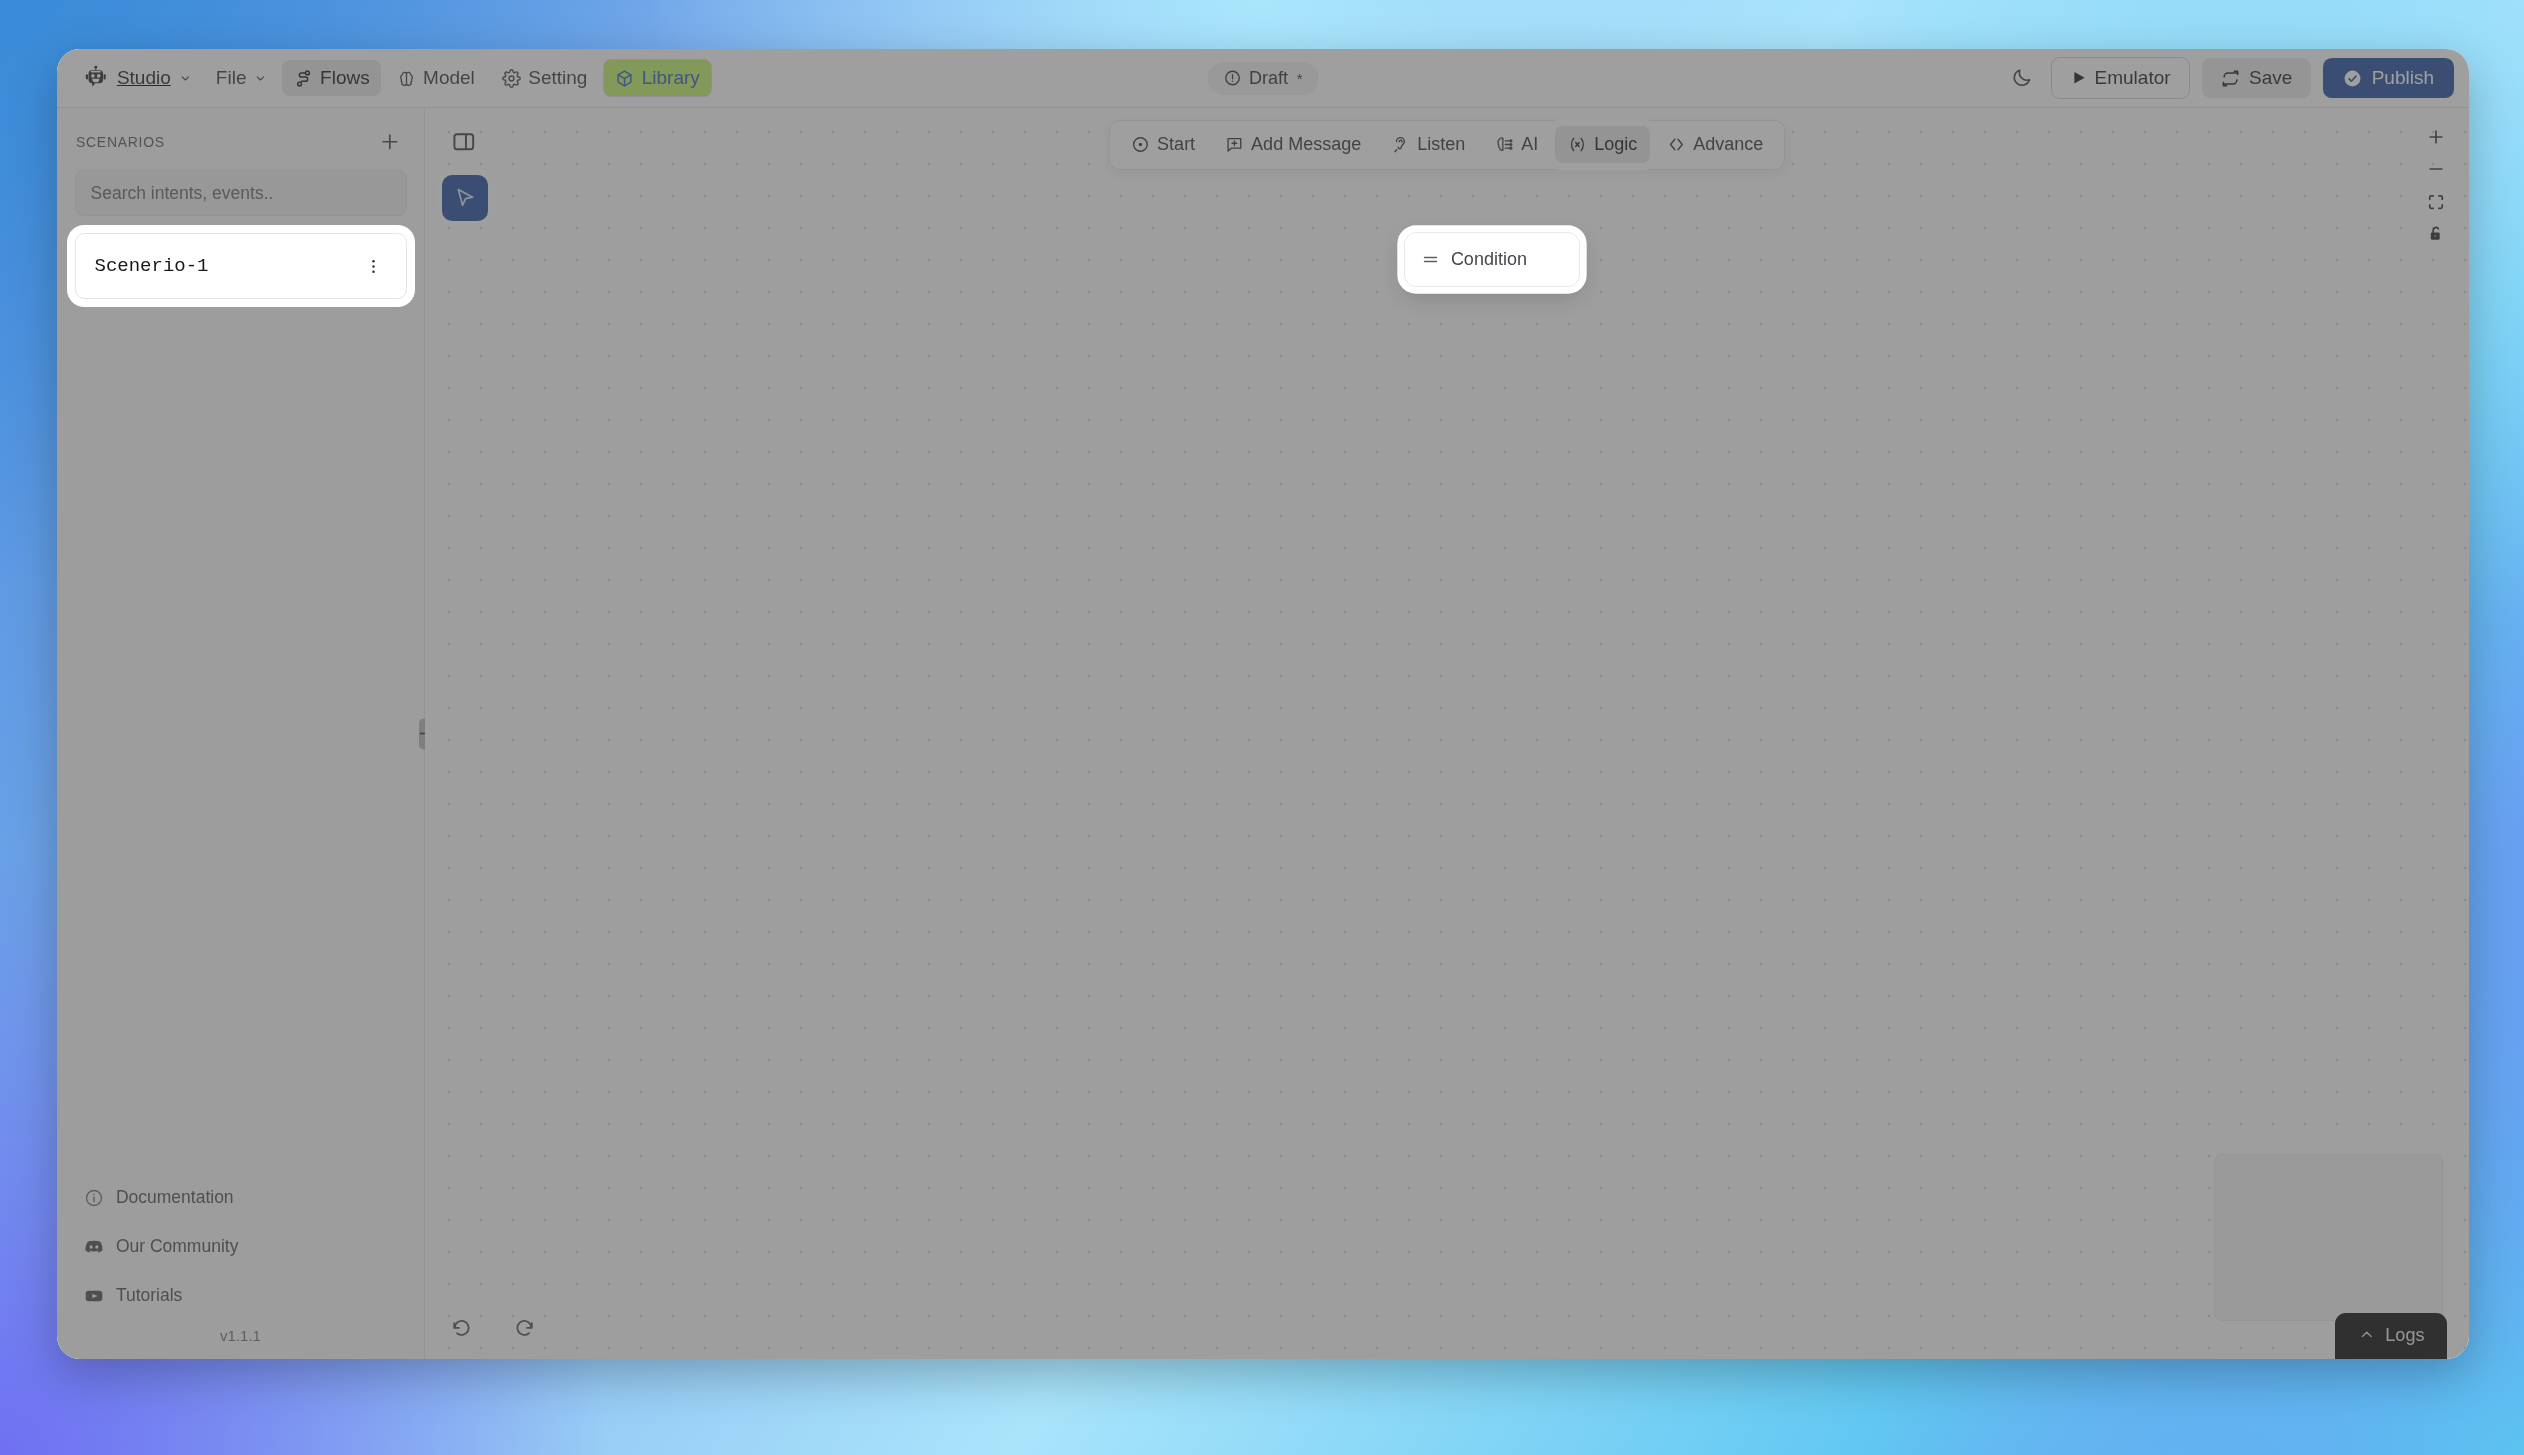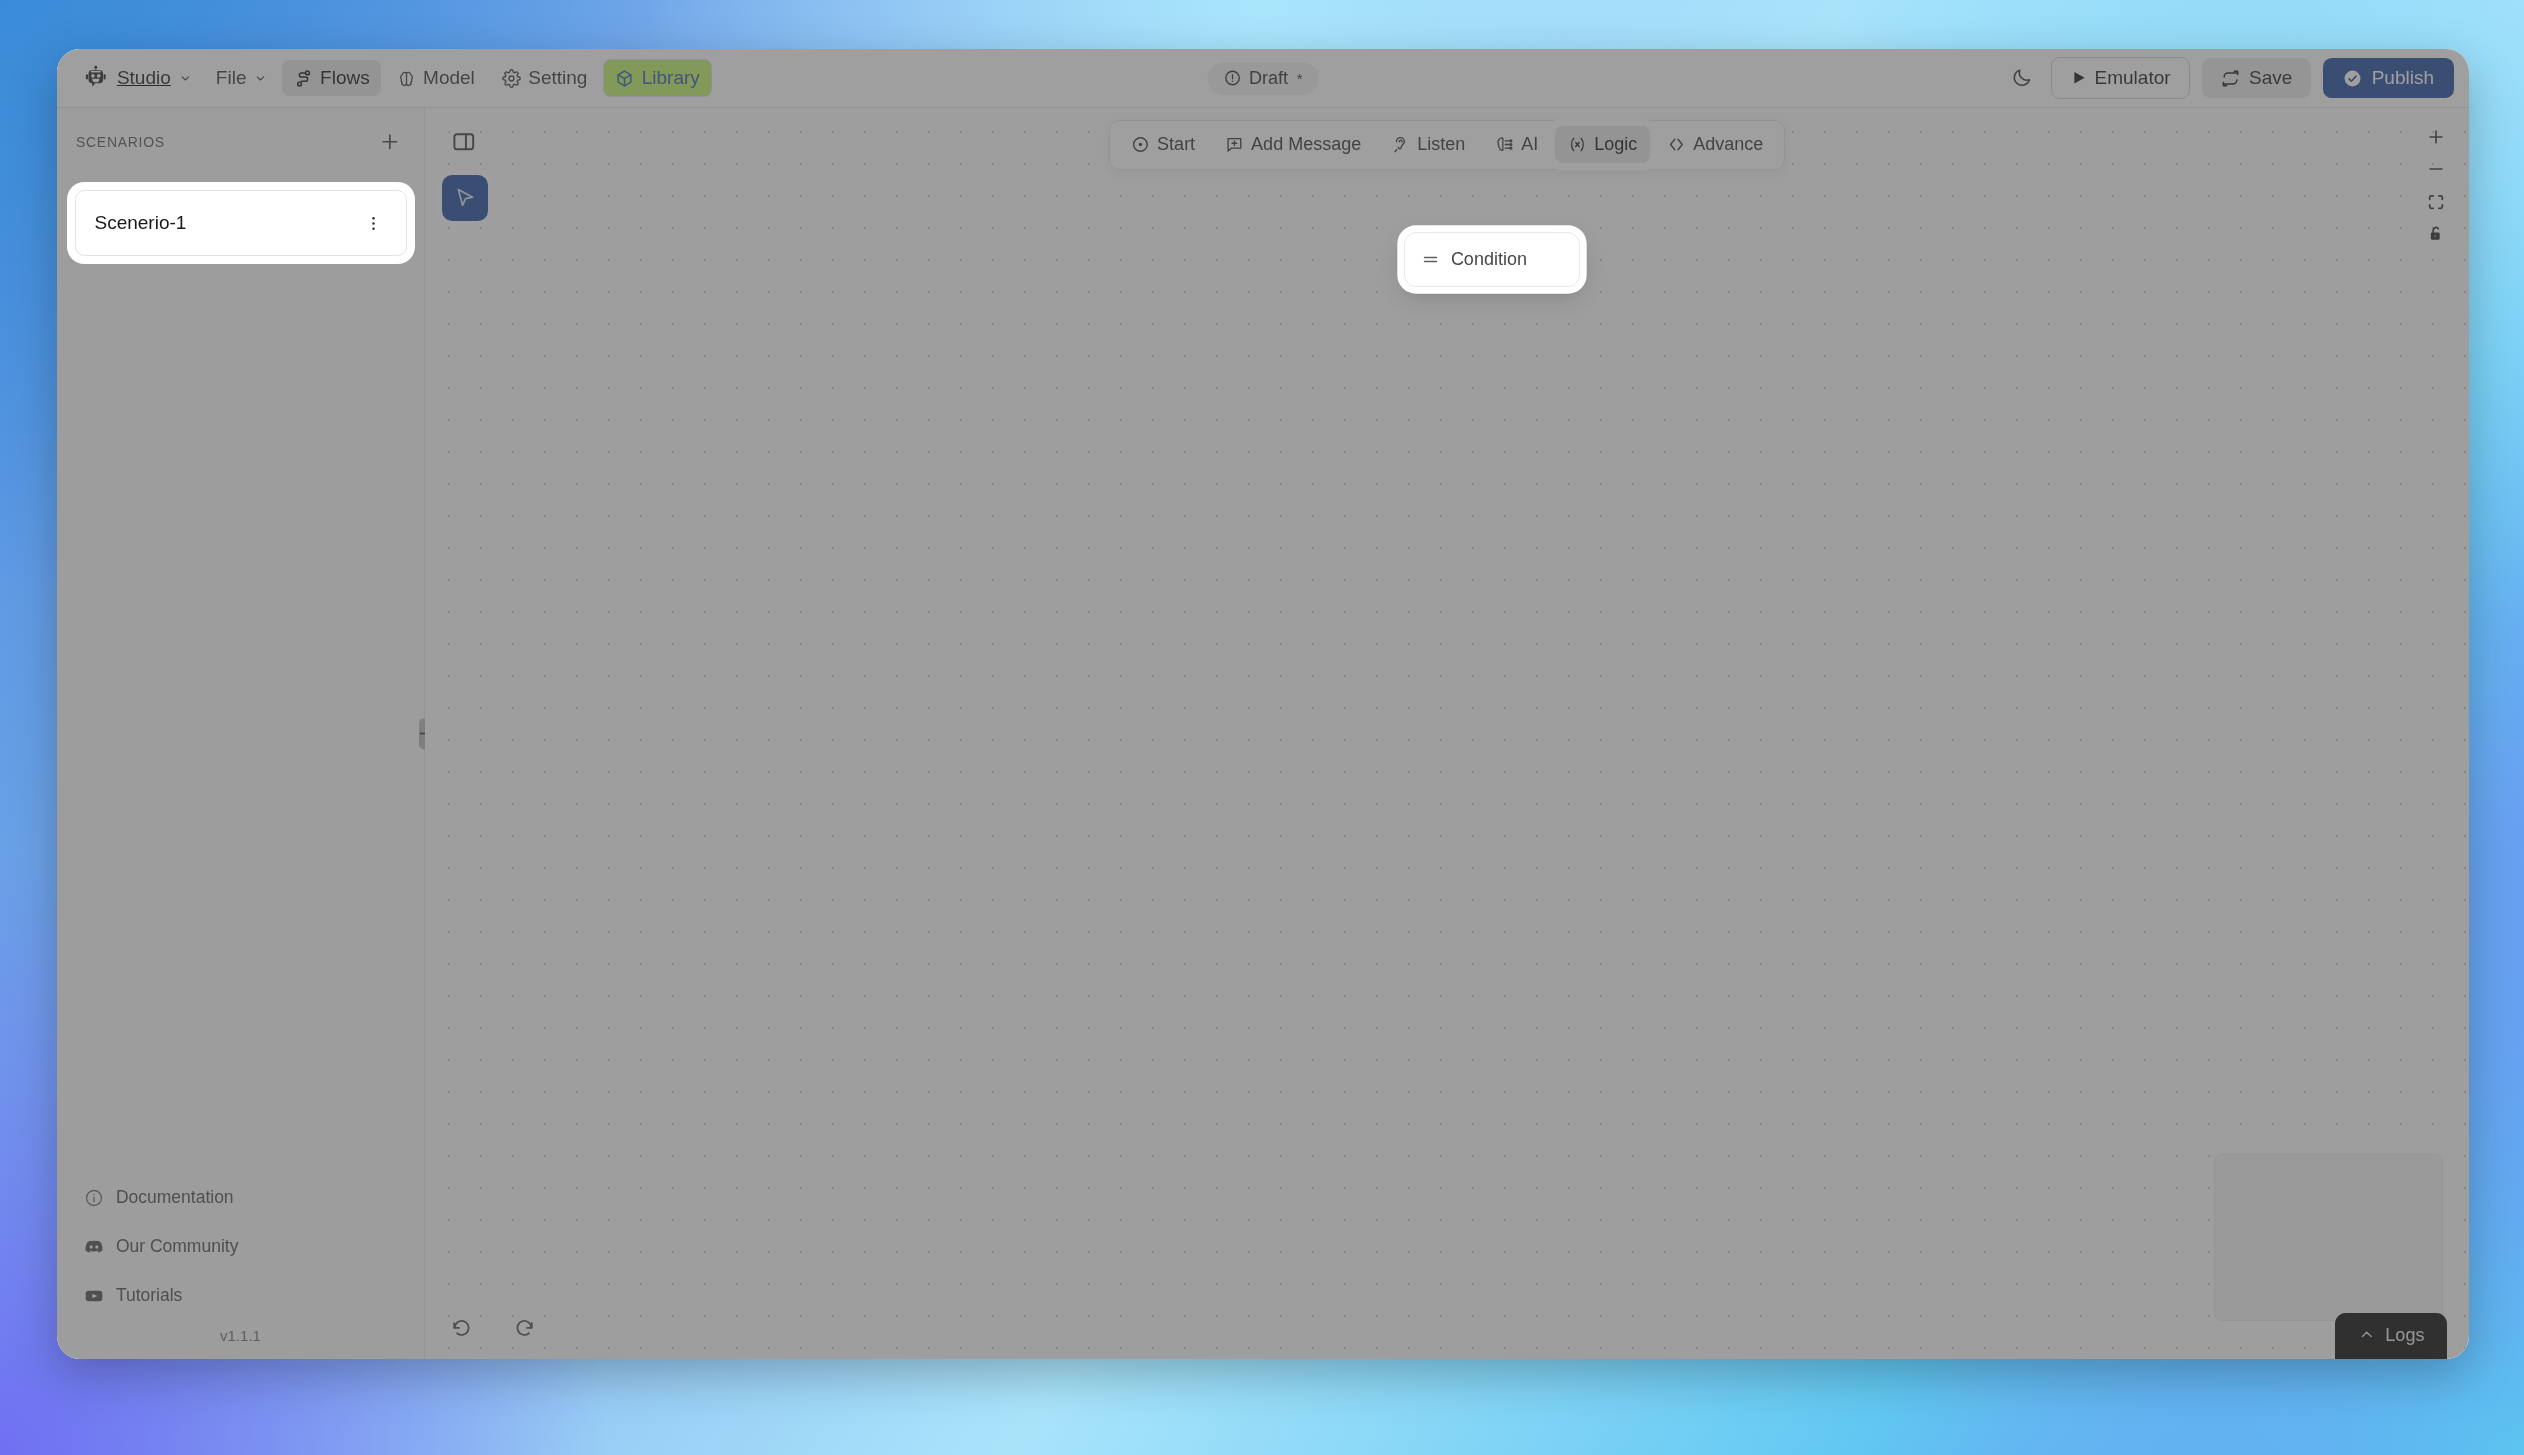--- a/index.html
+++ b/index.html
@@ -149,21 +149,21 @@
     background: #efefef; border: 0.7px solid #e6e6e8;
     display: flex; align-items: center; padding: 0 15px;
   }
   .sb-search input {
     border: none; outline: none; background: transparent;
     font-size: 17.5px; color: #3c3e42; width: 100%;
     font-family: "Liberation Sans", sans-serif;
   }
   .sb-search input::placeholder { color: #65676b; }
 
-  .sb-list { margin-top: 24px; padding: 0 17.5px; }
+  .sb-list { margin-top: 17px; padding: 0 17.5px; font-family: Liberation Mono, monospace; }
   .scenario-item {
     position: relative; z-index: 70;
     height: 66px; border-radius: 9.4px;
     background: #ffffff; border: 0.7px solid #e3e3e5;
     display: flex; align-items: center; justify-content: space-between;
     padding: 0 17.5px 0 19px;
     box-shadow: 0 0 0 8px #ffffff;
     cursor: pointer;
   }
   .scenario-name { font-size: 19px; color: #18191b; }
@@ -448,20 +448,23 @@
         <button class="sb-add">
           <span>
             <svg width="21.6" height="21.6" viewBox="0 0 24 24" fill="none" stroke="#3a3c40" stroke-width="1.8" stroke-linecap="round">
                 <line x1="12" y1="4.5" x2="12" y2="19.5"></line>
                 <line x1="4.5" y1="12" x2="19.5" y2="12"></line>
               </svg>
           </span>
         </button>
       </div>
 
+      <div class="sb-search">
+        <input type="text" value="" placeholder="Search intents, events.." style="">
+      </div>
 
       <div class="sb-list">
         <div class="scenario-item">
           <span class="scenario-name">Scenerio-1</span>
           <button class="kebab">
             <span>
               <svg width="19" height="19" viewBox="0 0 24 24" fill="#2b2d30">
                   <circle cx="12" cy="5.3" r="1.55"></circle>
                   <circle cx="12" cy="12" r="1.55"></circle>
                   <circle cx="12" cy="18.7" r="1.55"></circle>

